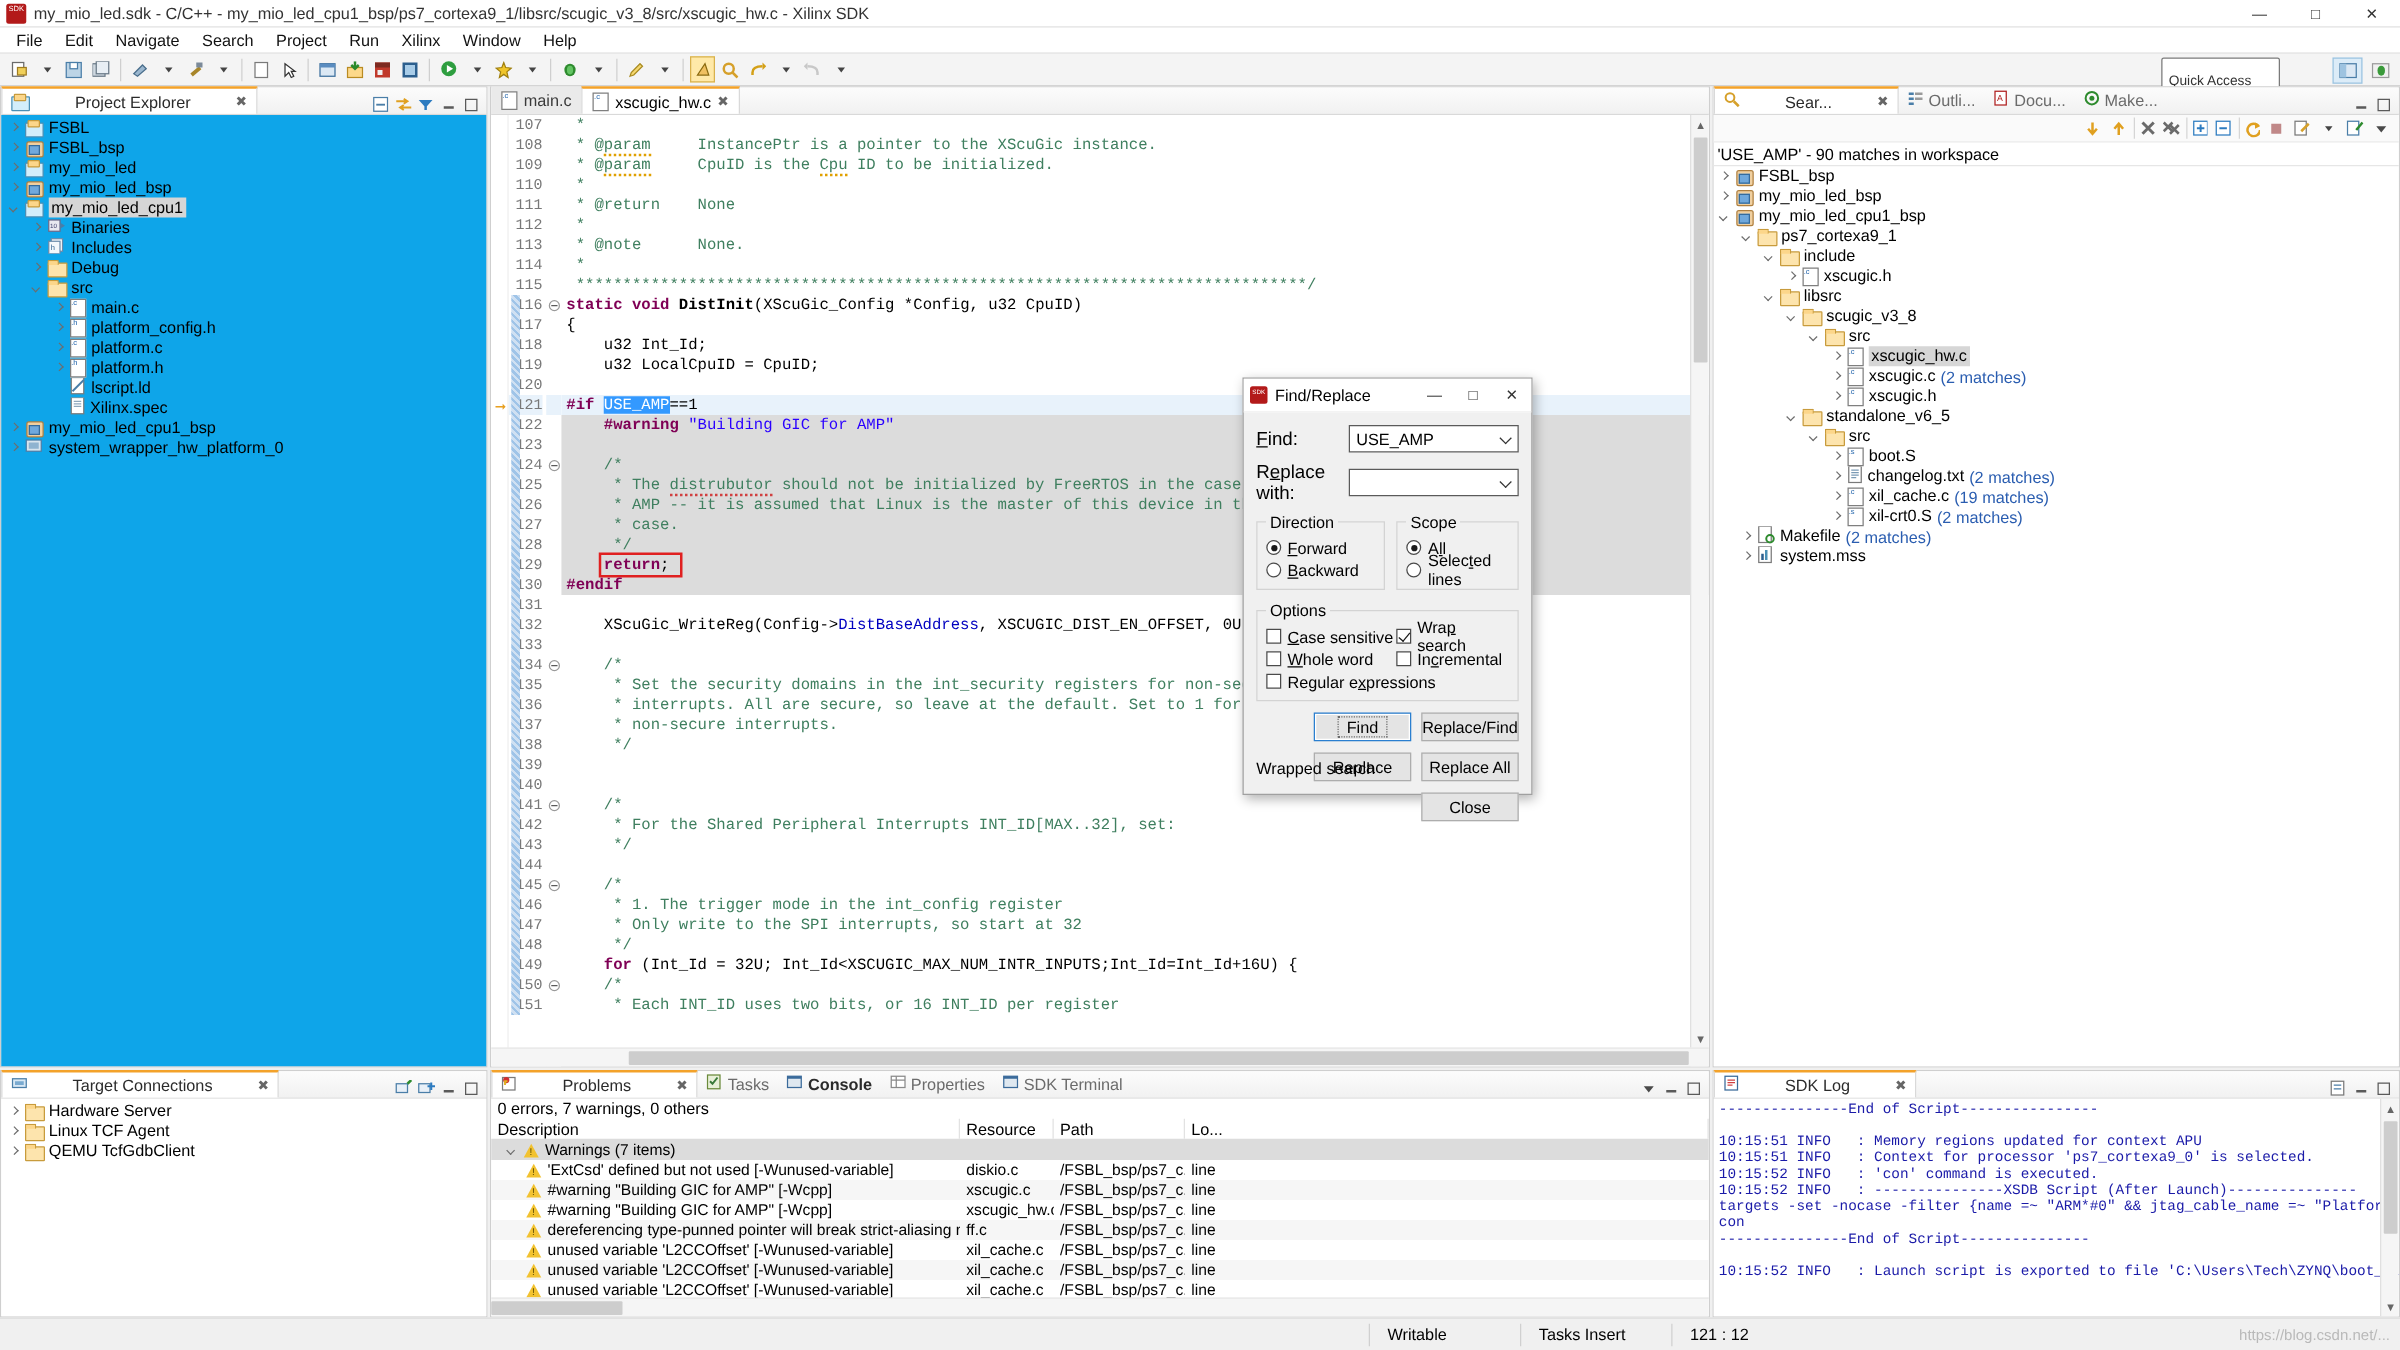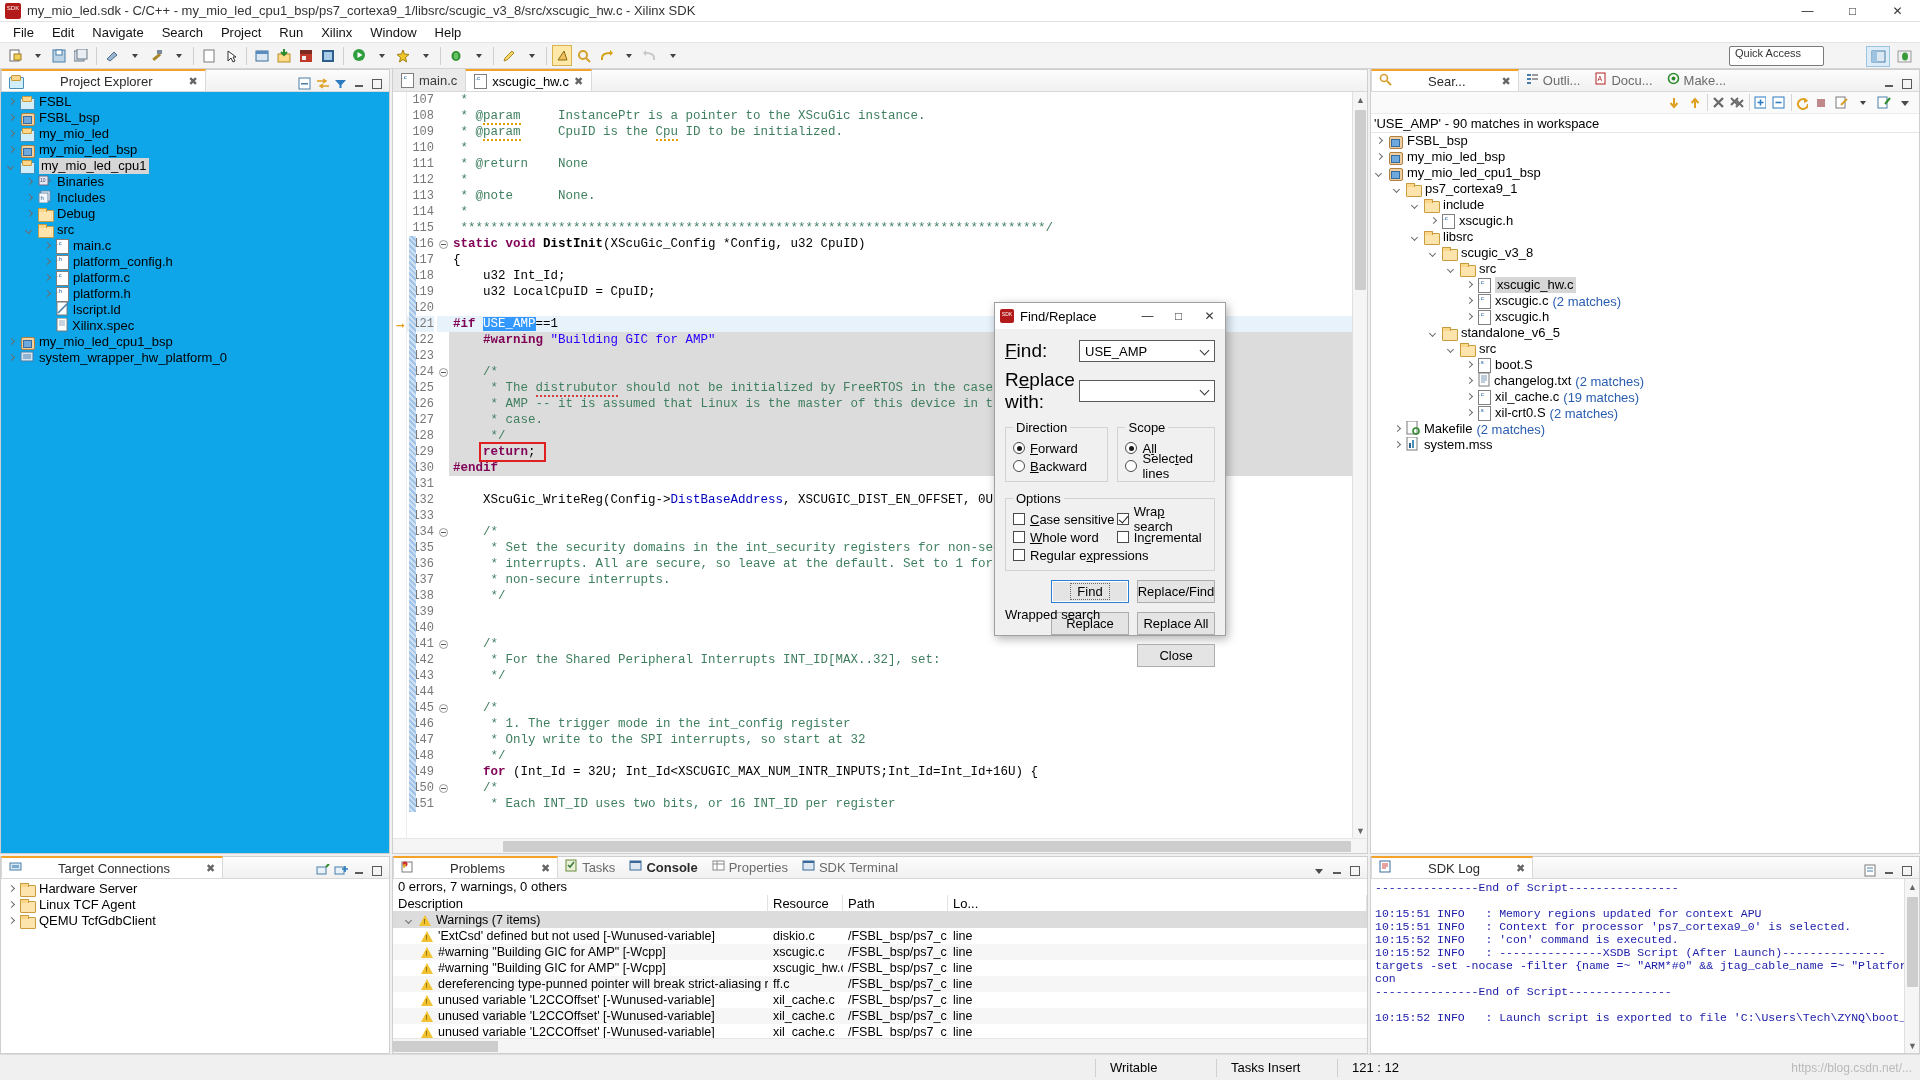--- a/index.html
+++ b/index.html
@@ -32,21 +32,21 @@
              border-bottom:1px solid #d4d4d4; display:flex; align-items:center;
              padding-left:4px; position:relative; }
   .tbi { width:20px; height:21px; margin:0 1px; display:flex; align-items:center;
          justify-content:center; position:relative; }
   .tbsep { width:1px; height:18px; background:#cfcfcf; margin:0 4px; }
   .caret { width:0;height:0;border-left:3px solid transparent;border-right:3px solid transparent;
            border-top:4px solid #444; margin-left:1px; }
 
   #quickaccess { position:absolute; right:96px; top:3px; display:flex; align-items:center; }
   #qa-box { width:95px; height:20px; background:#fff; border:1px solid #7a7a7a;
-            font-size:11px; color:#333; padding:0 5px; border-radius:2px; }
+            font-size:11px; color:#333; padding:12px 5px; border-radius:2px; }
   #persp { position:absolute; right:4px; top:3px; display:flex; gap:2px; }
   #persp .pb { width:24px; height:21px; display:flex; align-items:center; justify-content:center;
                border:1px solid transparent; }
   #persp .pb.active { background:#dcecf8; border-color:#9cc3e0; }
 
   
   #wb { position:absolute; top:69px; left:0; right:0; bottom:26px; }
 
   .view { position:absolute; background:#fff; border:1px solid #cfcfcf; }
   .vtabbar { height:22px; background:linear-gradient(#fcfcfc,#f1f1f1);
@@ -206,21 +206,21 @@
   #fr-title .ic { width:14px;height:14px;background:#b31a1a;border-radius:2px;margin:0 6px 0 5px;
       position:relative; flex:none;}
   #fr-title .ic:after{content:"SDK";position:absolute;left:0;right:0;top:2px;font-size:5px;
       color:#fff;text-align:center;}
   #fr-title .t { font-size:13px; }
   #fr-title .btns { margin-left:auto; display:flex; }
   #fr-title .btns div { width:31px; height:27px; display:flex; align-items:center;
       justify-content:center; font-size:12px; color:#333; }
   #fr-body { padding:10px 10px 8px 10px; }
   .frrow { display:flex; align-items:center; margin-bottom:7px; }
-  .frlabel { width:74px; font-size:19px; }
+  .frlabel { width:74px; font-size:15px; }
   .frcombo { flex:1; height:22px; background:#fff; border:1px solid #5a5a5a;
      display:flex; align-items:center; padding-left:5px; font-size:13px; position:relative; }
   .frcombo .chev { position:absolute; right:6px; top:6px; width:7px; height:7px;
      border-right:1.5px solid #333; border-bottom:1.5px solid #333; transform:rotate(45deg); }
   .grp2 { display:flex; gap:9px; margin-top:3px; }
   fieldset.fs { border:1px solid #d3d3d3; margin:0; padding:4px 7px 6px 7px; }
   fieldset.fs legend { font-size:13px; padding:0 3px; }
   .radio, .cb { display:flex; align-items:center; gap:5px; font-size:13px; height:18px; }
   .rdot { width:12px;height:12px;border:1px solid #4a4a4a;border-radius:50%;background:#fff;
      position:relative; flex:none;}

